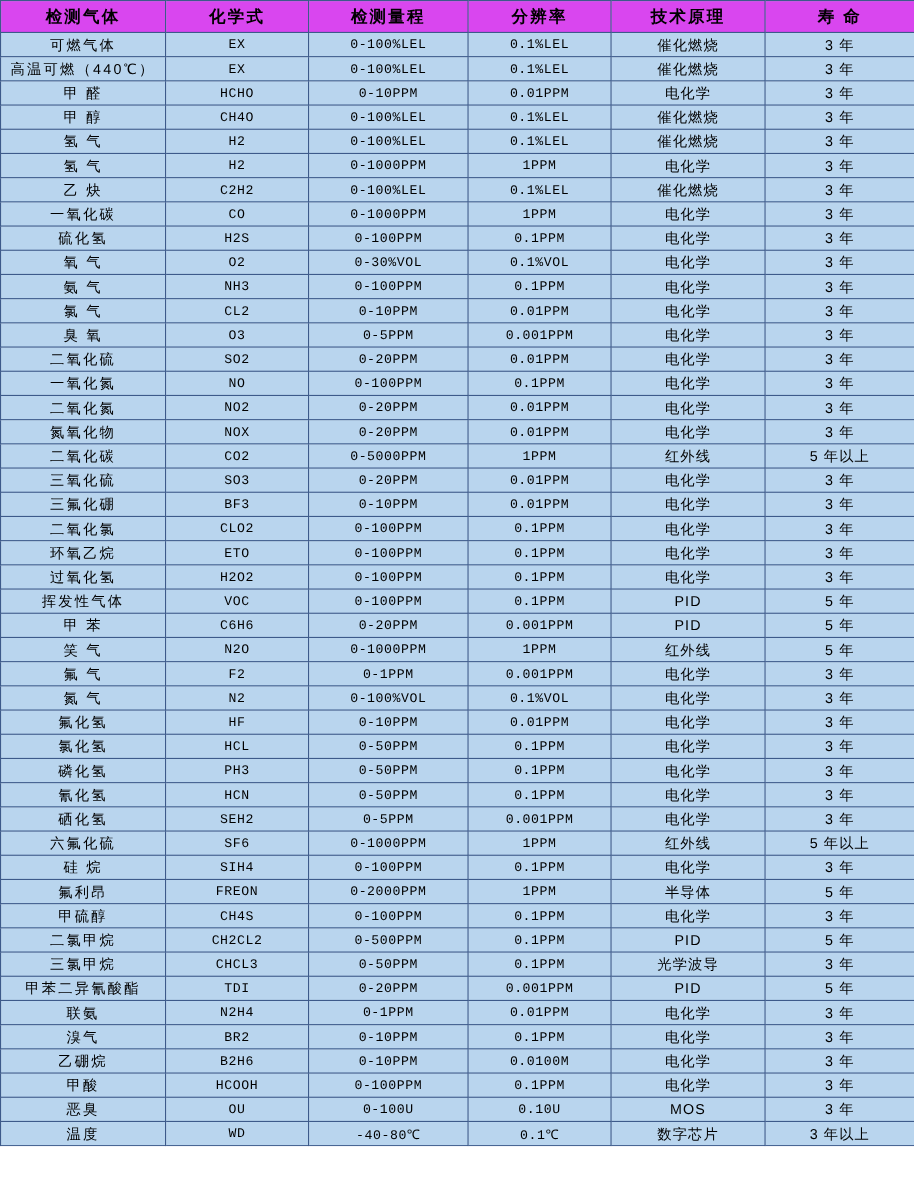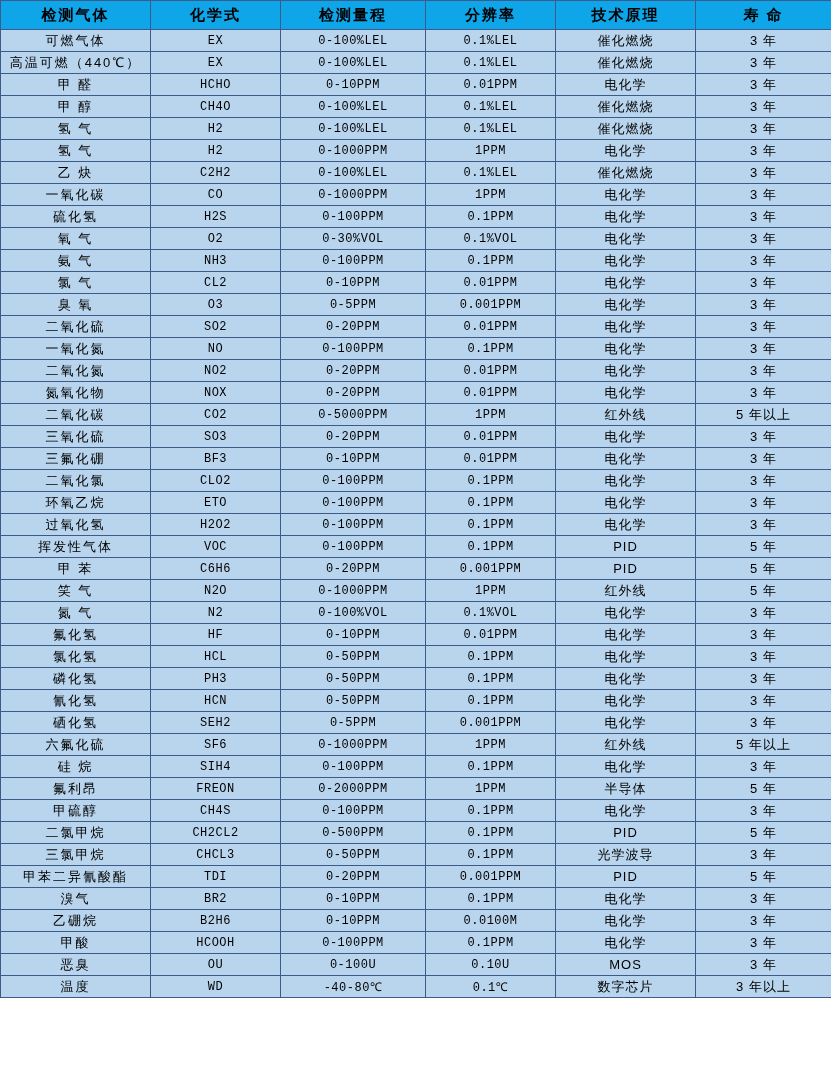--- a/index.html
+++ b/index.html
@@ -17,21 +17,21 @@
     table-layout: fixed;
   }
   #gas-table td, #gas-table th {
     border: 1px solid #3d5a8a;
     text-align: center;
     vertical-align: middle;
     color: #000000;
     padding: 0;
   }
   #gas-table thead th {
-    background: #0ea5e9;
+    background: #d946ef;
     height: 28px;
     font-size: 15px;
     font-weight: bold;
     letter-spacing: 2px;
   }
   #gas-table tbody td {
     background: #b9d5ee;
     height: 21px;
     font-size: 13px;
   }
@@ -282,20 +282,28 @@
       </tr>
       <tr>
         <td class="col-name">笑 气</td>
         <td class="col-formula">N2O</td>
         <td class="col-range">0-1000PPM</td>
         <td class="col-res">1PPM</td>
         <td class="col-tech">红外线</td>
         <td class="col-life">5 年</td>
       </tr>
       <tr>
+        <td class="col-name">氟 气</td>
+        <td class="col-formula">F2</td>
+        <td class="col-range">0-1PPM</td>
+        <td class="col-res">0.001PPM</td>
+        <td class="col-tech">电化学</td>
+        <td class="col-life">3 年</td>
+      </tr>
+      <tr>
         <td class="col-name">氮 气</td>
         <td class="col-formula">N2</td>
         <td class="col-range">0-100%VOL</td>
         <td class="col-res">0.1%VOL</td>
         <td class="col-tech">电化学</td>
         <td class="col-life">3 年</td>
       </tr>
       <tr>
         <td class="col-name">氟化氢</td>
         <td class="col-formula">HF</td>
@@ -384,20 +392,28 @@
         <td class="col-tech">光学波导</td>
         <td class="col-life">3 年</td>
       </tr>
       <tr>
         <td class="col-name">甲苯二异氰酸酯</td>
         <td class="col-formula">TDI</td>
         <td class="col-range">0-20PPM</td>
         <td class="col-res">0.001PPM</td>
         <td class="col-tech">PID</td>
         <td class="col-life">5 年</td>
+      </tr>
+      <tr>
+        <td class="col-name">联氨</td>
+        <td class="col-formula">N2H4</td>
+        <td class="col-range">0-1PPM</td>
+        <td class="col-res">0.01PPM</td>
+        <td class="col-tech">电化学</td>
+        <td class="col-life">3 年</td>
       </tr>
       <tr>
         <td class="col-name">溴气</td>
         <td class="col-formula">BR2</td>
         <td class="col-range">0-10PPM</td>
         <td class="col-res">0.1PPM</td>
         <td class="col-tech">电化学</td>
         <td class="col-life">3 年</td>
       </tr>
       <tr>

